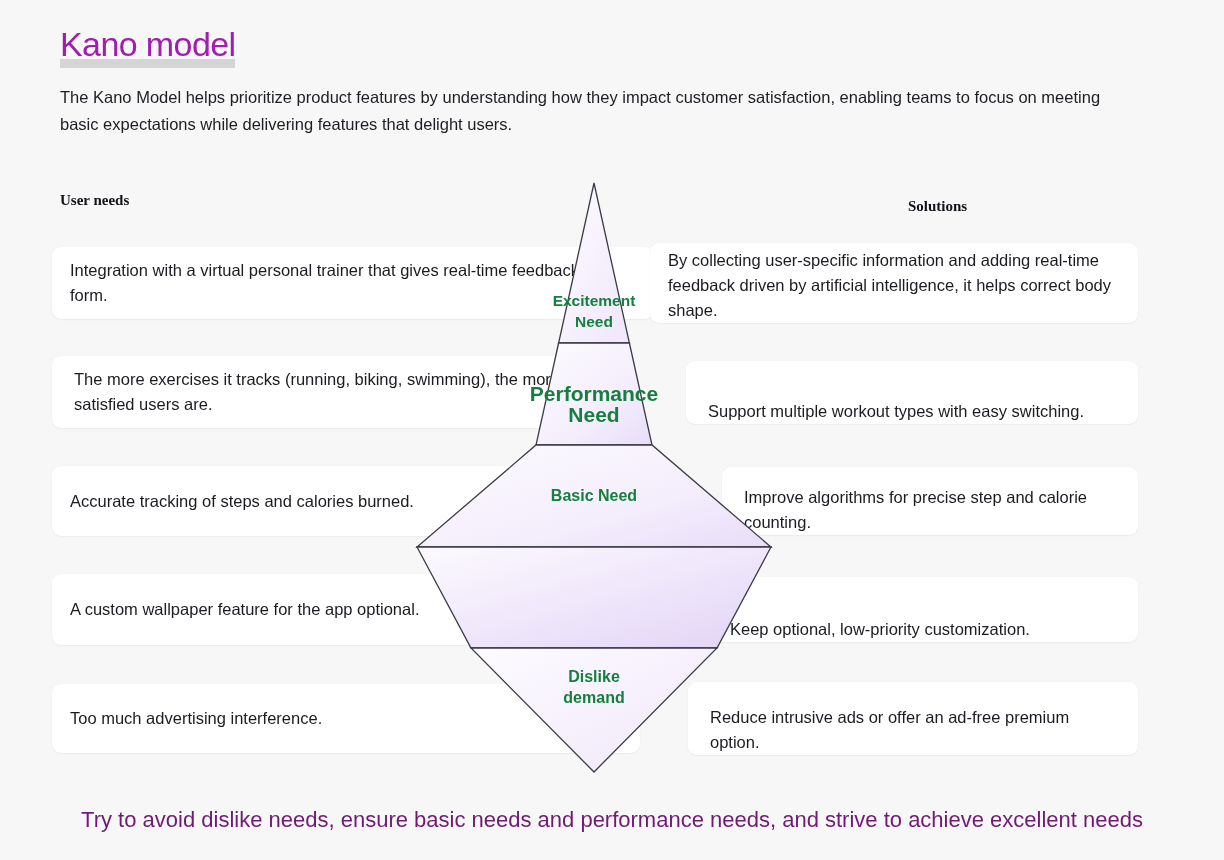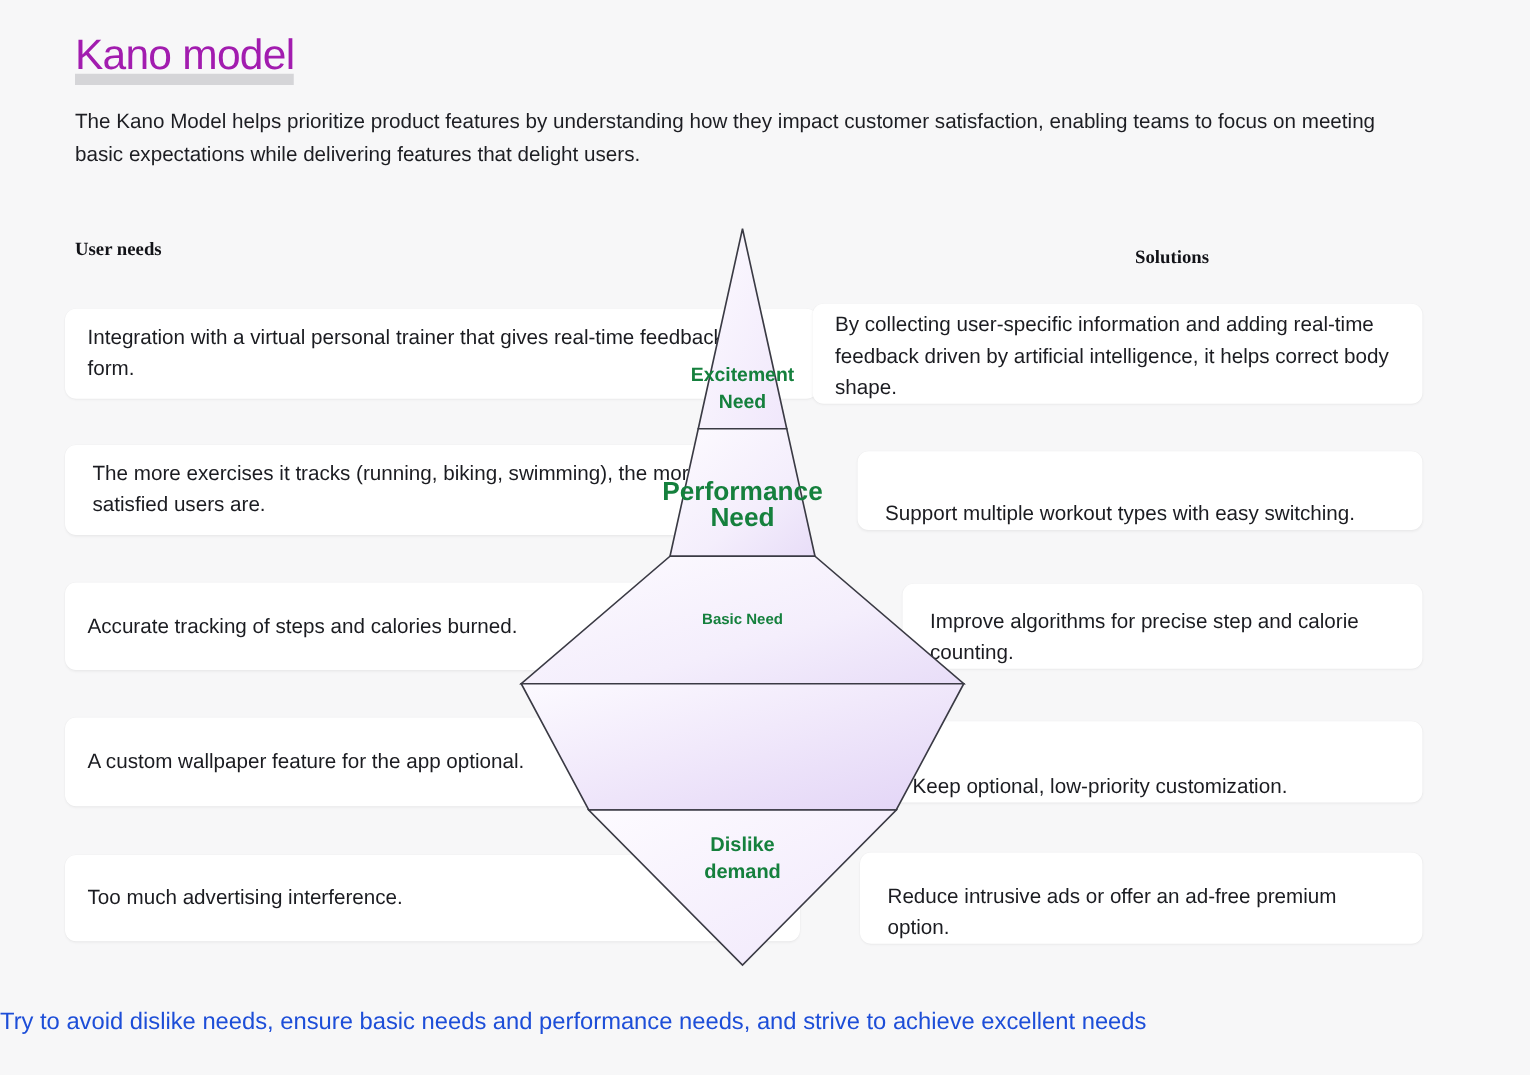--- a/index.html
+++ b/index.html
@@ -123,33 +123,33 @@
   .band-label {
     position: absolute;
     text-align: center;
     font-weight: 700;
     color: #15803d;
     line-height: 21px;
     z-index: 6;
   }
   .band-label.excitement  { left: 540px; top: 290px; width: 108px; font-size: 15.5px; }
   .band-label.performance { left: 506px; top: 383px; width: 176px; font-size: 21px; }
-  .band-label.basic       { left: 494px; top: 485px; width: 200px; font-size: 12px; }
+  .band-label.basic       { left: 494px; top: 485px; width: 200px; font-size: 16px; }
   .band-label.indifferent { left: 486px; top: 587px; width: 216px; font-size: 16px; }
   .band-label.dislike     { left: 544px; top: 666px; width: 100px; font-size: 16px; }
 
   
   .footer {
     position: absolute;
     left: 0;
     top: 807px;
     width: 1224px;
-    text-align: left;
-    font-size: 19px;
-    color: #1d4ed8;
+    text-align: center;
+    font-size: 22px;
+    color: #701a75;
   }
 </style>
 </head>
 <body>
 
 <div class="page">
 
   <div class="header">
     <div class="title-wrap">
       <div class="title">Kano model</div>

